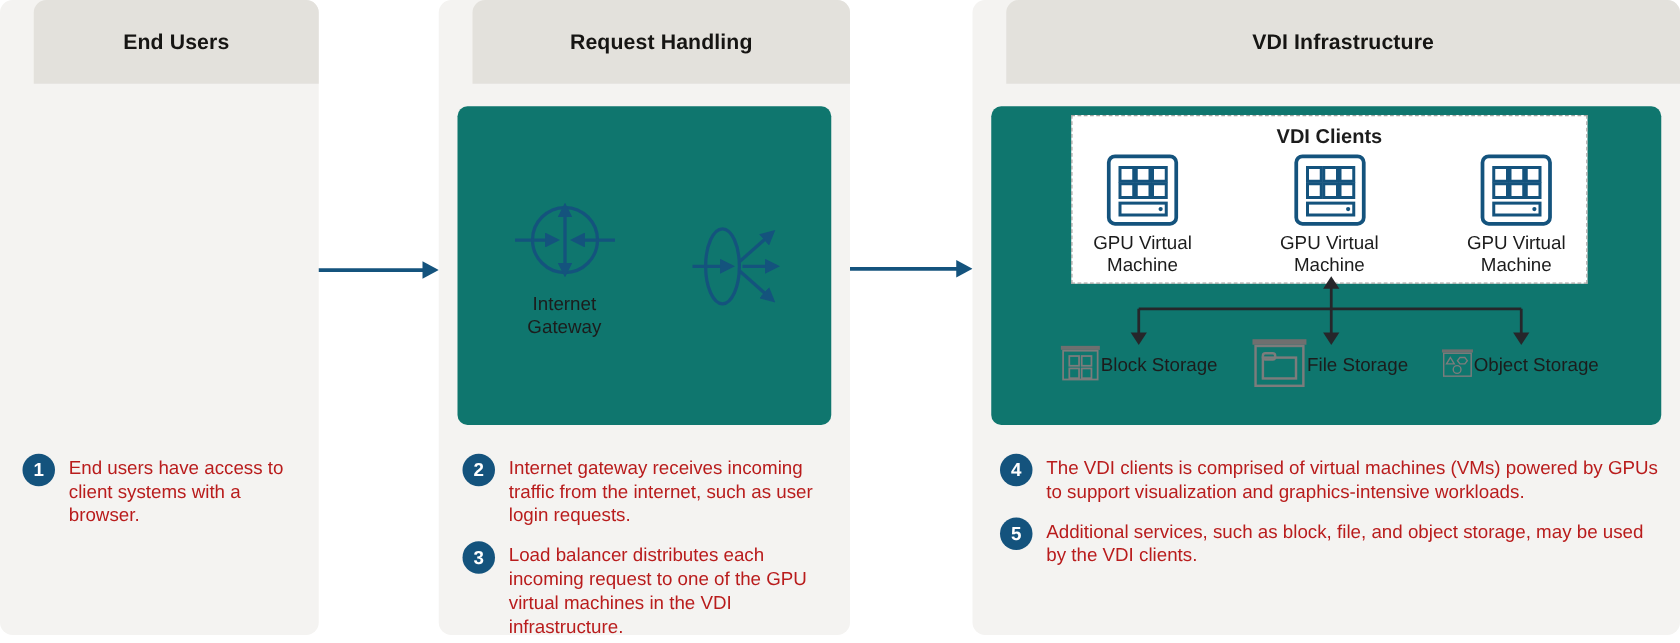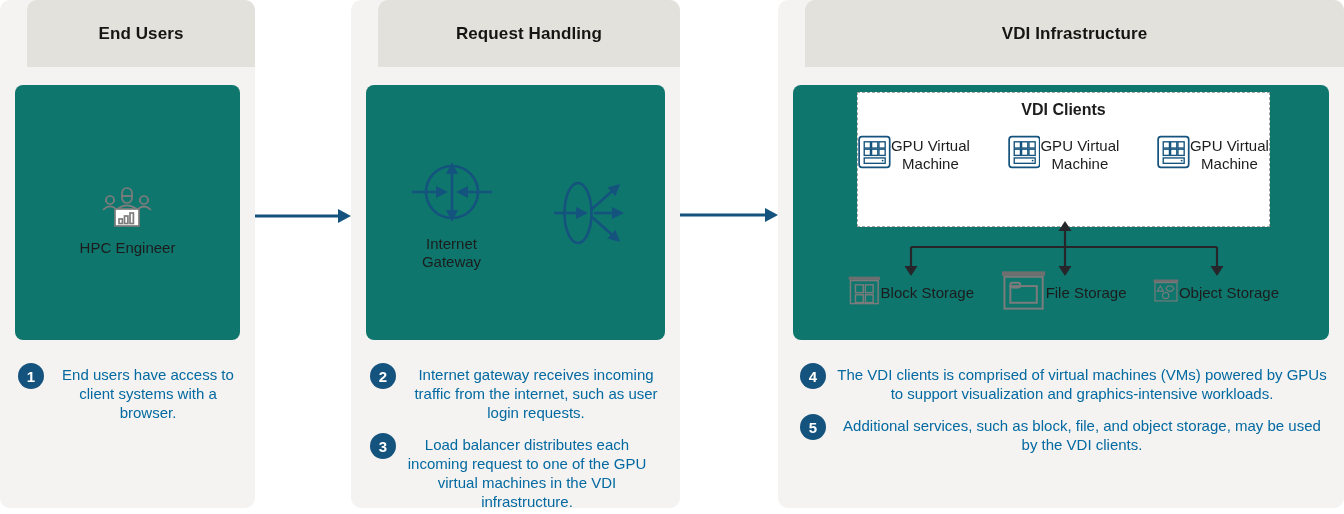--- a/index.html
+++ b/index.html
@@ -37,21 +37,21 @@
   #flow-arrow-1 { left:253px; top:205px; }
   #flow-arrow-2 { left:678px; top:204px; }
 
   
   .vdi-clients-box {
     position:absolute; left:64px; top:7px; width:413px; height:135px;
     border:1px dashed #a5a4a1; background:#ffffff;
   }
   .vdi-clients-title { text-align:center; font-weight:bold; font-size:16px; margin-top:8px; color:#1c1c1c; }
   .vm-row { position:absolute; left:0; top:30px; width:100%; display:flex; justify-content:space-between; }
-  .vm-item { width:112px; display:flex; align-items:center; }
+  .vm-item { width:112px; display:flex; flex-direction:column; align-items:center; }
   .vm-item .icon-label { margin-top:5px; max-width:104px; }
 
   
   .storage-row {
     position:absolute; left:0; top:185px; width:100%;
     display:flex; justify-content:space-between; padding:0 50px 0 55px;
   }
   .storage-item { width:126px; display:flex; flex-direction:row; align-items:center; }
   .storage-item .icon-label { margin-top:4px; max-width:126px; white-space:nowrap; }
 
@@ -61,55 +61,31 @@
   .notes { position:absolute; top:363px; display:flex; flex-direction:column; gap:11px; }
   #col-1 .notes { left:18px; }
   #col-2 .notes { left:19px; }
   #col-3 .notes { left:22px; }
   .note { display:flex; align-items:flex-start; gap:11px; }
   .note-badge {
     flex:none; width:26px; height:26px; border-radius:50%;
     background:#14537d; color:#ffffff; font-weight:bold; font-size:15px;
     display:flex; align-items:center; justify-content:center;
   }
-  .note-text { font-size:15px; line-height:19px; color:#0369a1; padding-top:2px;text-align:center; }
+  .note-text { font-size:15px; line-height:19px; color:#b91c1c; padding-top:2px; }
   .w1 { max-width:186px; }
   .w2 { max-width:258px; }
   .w3 { max-width:240px; }
   .w45 { max-width:490px; }
 </style>
 </head>
 <body>
 
 <div class="column" id="col-1">
   <div class="col-header">End Users</div>
-  <div class="card" id="card-1">
-    <div class="icon-group">
-      <svg width="60" height="50" viewBox="0 0 60 50" fill="none" stroke="#7c7c7c" stroke-width="1.7">
-
-        <circle cx="13" cy="17" r="4"></circle>
-        <path d="M6,27 q7,-7 14,0"></path>
-        <path d="M9.5,15.5 q-1.5,2 0,4 M16.5,15.5 q1.5,2 0,4" stroke-width="1.2"></path>
-
-        <circle cx="47" cy="17" r="4"></circle>
-        <path d="M40,27 q7,-7 14,0"></path>
-        <path d="M43.5,15.5 q-1.5,2 0,4 M50.5,15.5 q1.5,2 0,4" stroke-width="1.2"></path>
-
-        <path d="M25,13 v-3 a5,5 0 0 1 10,0 v3 z"></path>
-        <path d="M25,13 h10 v2 a5,5 0 0 1 -10,0 z"></path>
-        <path d="M19,27 q11,-9 22,0"></path>
-
-        <rect x="18" y="26" width="24" height="17" fill="#ffffff"></rect>
-        <rect x="22" y="36" width="3.4" height="4.5"></rect>
-        <rect x="27.5" y="33" width="3.4" height="7.5"></rect>
-        <rect x="33" y="30" width="3.4" height="10.5"></rect>
-      </svg>
-      <div class="icon-label">HPC Engineer</div>
-    </div>
-  </div>
   <div class="notes">
     <div class="note">
       <div class="note-badge">1</div>
       <div class="note-text w1">End users have access to client systems with a browser.</div>
     </div>
   </div>
 </div>
 
 <svg class="flow-arrow" id="flow-arrow-1" width="100" height="22">
   <line x1="2" y1="11" x2="87" y2="11" stroke="#14537d" stroke-width="3"></line>

